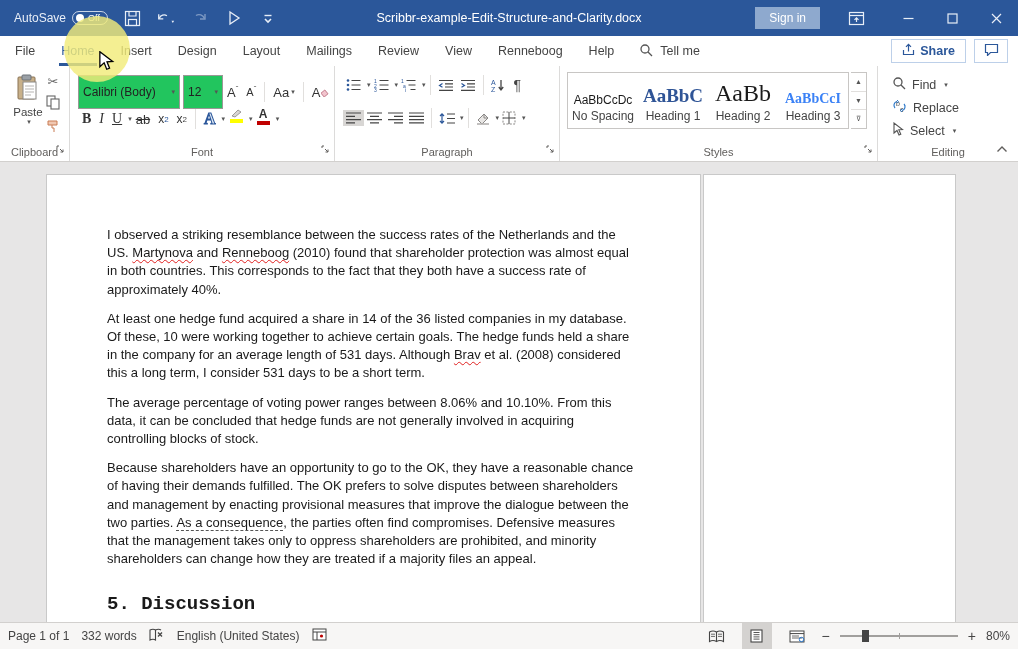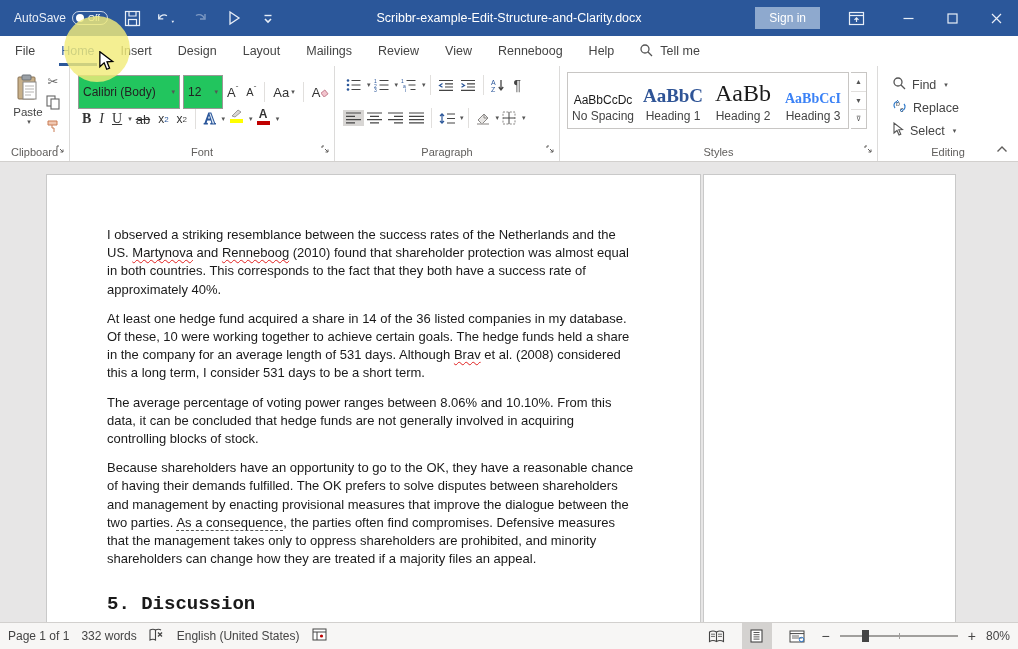--- a/index.html
+++ b/index.html
@@ -202,20 +202,38 @@
       <span class="tab">Help</span>
     </div>
   <div class="tellme">
     <span>
       <svg width="14" height="14" viewBox="0 0 14 14" fill="none" stroke="#555" stroke-width="1.3">
         <circle cx="6" cy="6" r="4"></circle>
           <path d="M9 9 L13 13"></path>
       </svg>
     </span>
     <span>Tell me</span>
+  </div>
+  <div class="tr-right">
+    <span class="sharebtn">
+      <span>
+        <svg width="13" height="13" viewBox="0 0 13 13" fill="none" stroke="#2b579a" stroke-width="1.2">
+          <path d="M1.5 7 v4.5 h10 V7"></path>
+            <path d="M6.5 8.5 V1.5 M4 3.8 L6.5 1.3 L9 3.8"></path>
+        </svg>
+      </span>
+      <span>Share</span>
+    </span>
+    <span class="commentbtn">
+      <span>
+        <svg width="15" height="13" viewBox="0 0 15 13" fill="none" stroke="#2b579a" stroke-width="1.2">
+          <path d="M1.5 1.5 h12 v8 h-7 l-3 3 v-3 h-2 z"></path>
+        </svg>
+      </span>
+    </span>
   </div>
 </div>
 
 <div class="ribbon">
 
   <div class="group g-clipboard">
     <div class="pastebig">
       <span>
         <svg width="26" height="28" viewBox="0 0 26 28" fill="none">
           <rect x="3" y="3" width="17" height="22" rx="1" fill="#c8b089" stroke="#8a7354"></rect>

